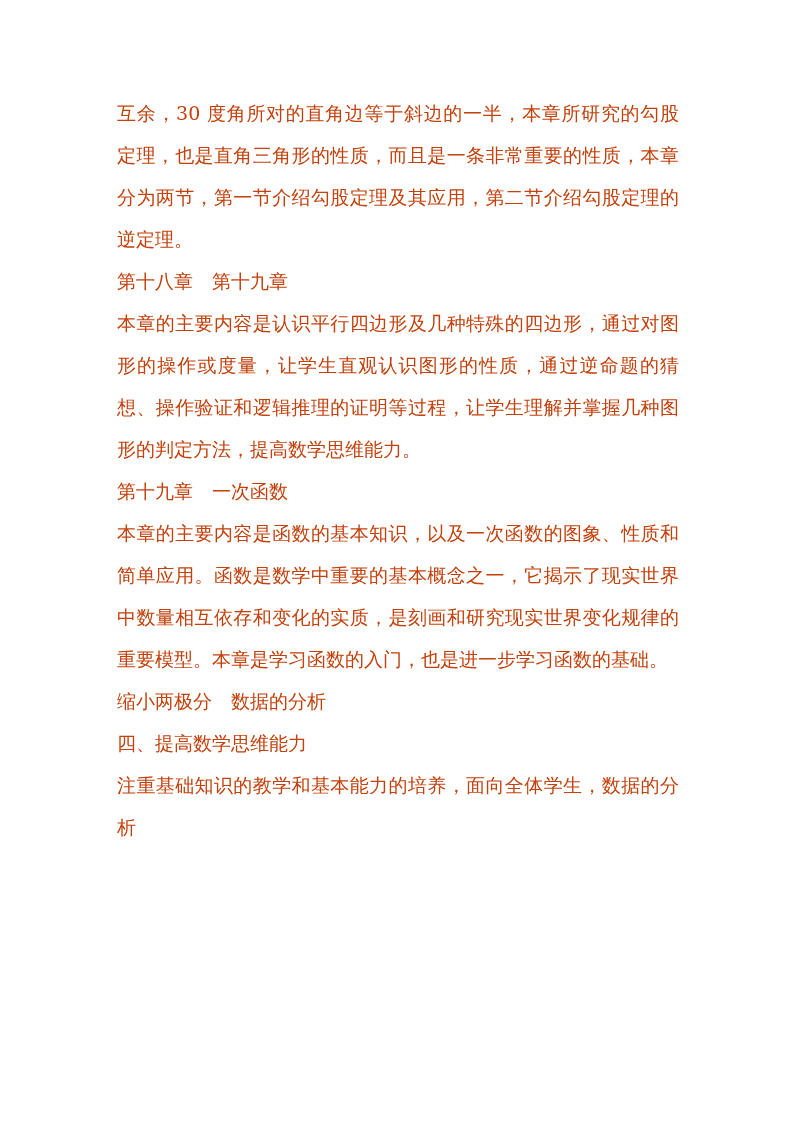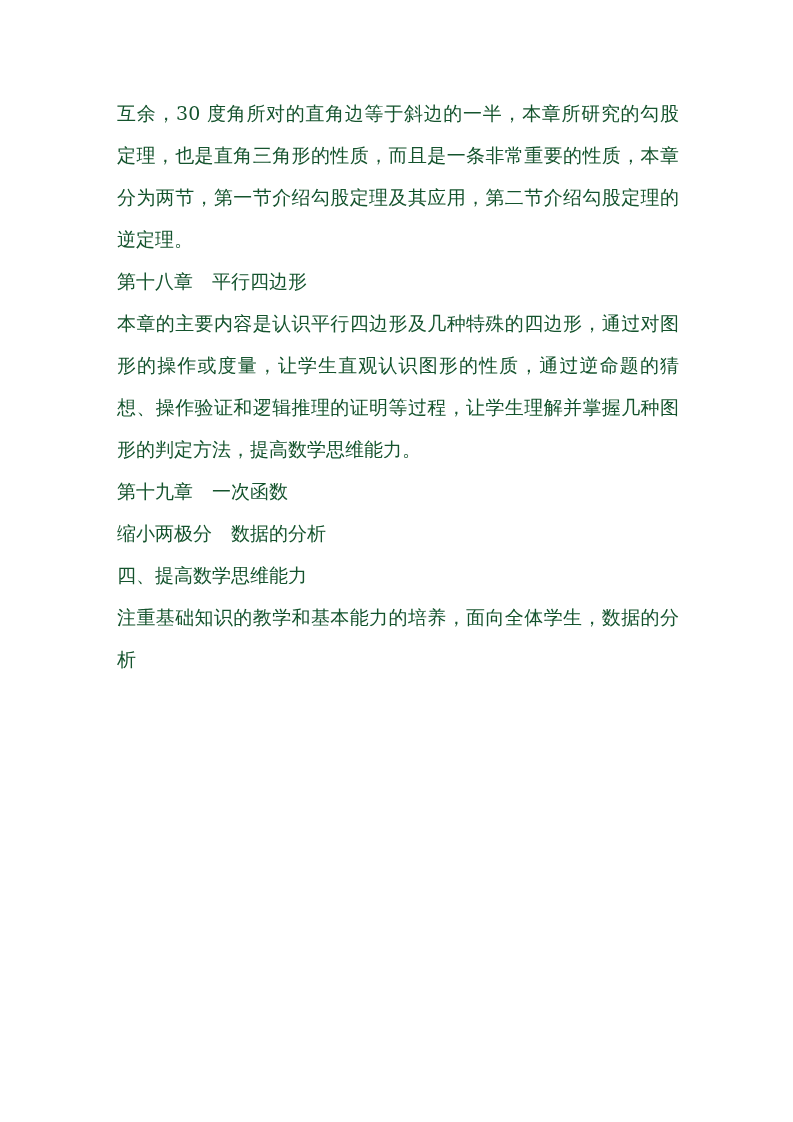--- a/index.html
+++ b/index.html
@@ -15,21 +15,21 @@
     overflow: hidden;
   }
   .content {
     position: absolute;
     left: 117px;
     top: 92px;
     width: 562px;
     font-family: "DejaVu Serif", "Liberation Serif", serif;
     font-size: 19px;
     line-height: 42px;
-    color: #14532d;
+    color: #c2410c;
     text-align: justify;
     text-justify: inter-ideograph;
   }
   .para {
     margin: 0;
     padding: 0;
     word-break: break-all;
   }
   .heading {
     margin: 0;
@@ -38,20 +38,21 @@
     font-weight: normal;
     word-break: keep-all;
   }
 </style>
 </head>
 <body>
 
 <div class="page">
   <div class="content">
     <p class="para">互余，30 度角所对的直角边等于斜边的一半，本章所研究的勾股定理，也是直角三角形的性质，而且是一条非常重要的性质，本章分为两节，第一节介绍勾股定理及其应用，第二节介绍勾股定理的逆定理。</p>
-    <p class="heading">第十八章　平行四边形</p>
+    <p class="heading">第十八章　第十九章</p>
     <p class="para">本章的主要内容是认识平行四边形及几种特殊的四边形，通过对图形的操作或度量，让学生直观认识图形的性质，通过逆命题的猜想、操作验证和逻辑推理的证明等过程，让学生理解并掌握几种图形的判定方法，提高数学思维能力。</p>
     <p class="heading">第十九章　一次函数</p>
+    <p class="para">本章的主要内容是函数的基本知识，以及一次函数的图象、性质和简单应用。函数是数学中重要的基本概念之一，它揭示了现实世界中数量相互依存和变化的实质，是刻画和研究现实世界变化规律的重要模型。本章是学习函数的入门，也是进一步学习函数的基础。</p>
     <p class="heading">缩小两极分　数据的分析</p>
     <p class="heading">四、提高数学思维能力</p>
     <p class="para">注重基础知识的教学和基本能力的培养，面向全体学生，数据的分析</p>
   </div>
 </div>
 
 </body></html>

